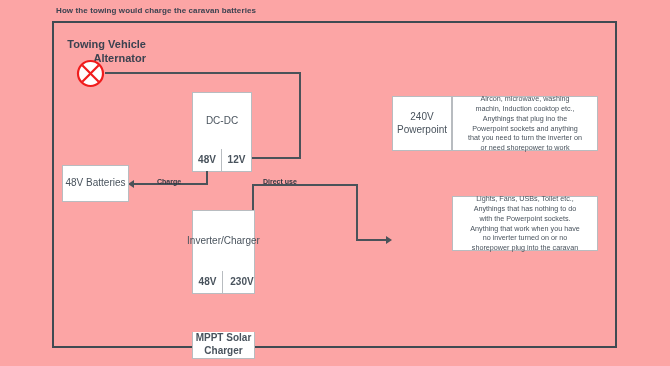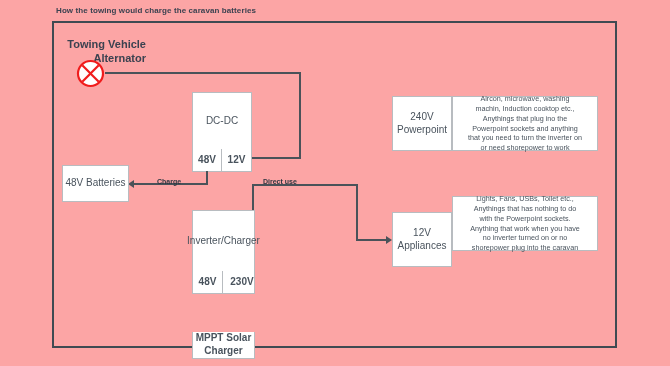--- a/index.html
+++ b/index.html
@@ -162,20 +162,17 @@
     <span>MPPT Solar Charger</span>
   </div>
 
   <div class="wbox" style="left:392px; top:96px; width:60px; height:55px;">
     <span>240V Powerpoint</span>
   </div>
   <div class="wbox desc" style="left:452px; top:96px; width:146px; height:55px;">
     <span>Aircon, microwave, washing machin, Induction cooktop etc., Anythings that plug ino the Powerpoint sockets and anything that  you need to turn the inverter on or need shorepower to work</span>
   </div>
 
-  <div class="wbox" style="left:392px; top:212px; width:60px; height:55px;">
-    <span>12V Appliances</span>
-  </div>
   <div class="wbox desc" style="left:452px; top:196px; width:146px; height:55px;text-align:center;">
     <span>Lights, Fans, USBs, Toilet etc., Anythings that has nothing to do with the Powerpoint sockets. Anything that work when you have no inverter turned on or no shorepower plug into the caravan</span>
   </div>
 
 </div>
 
 </body></html>

